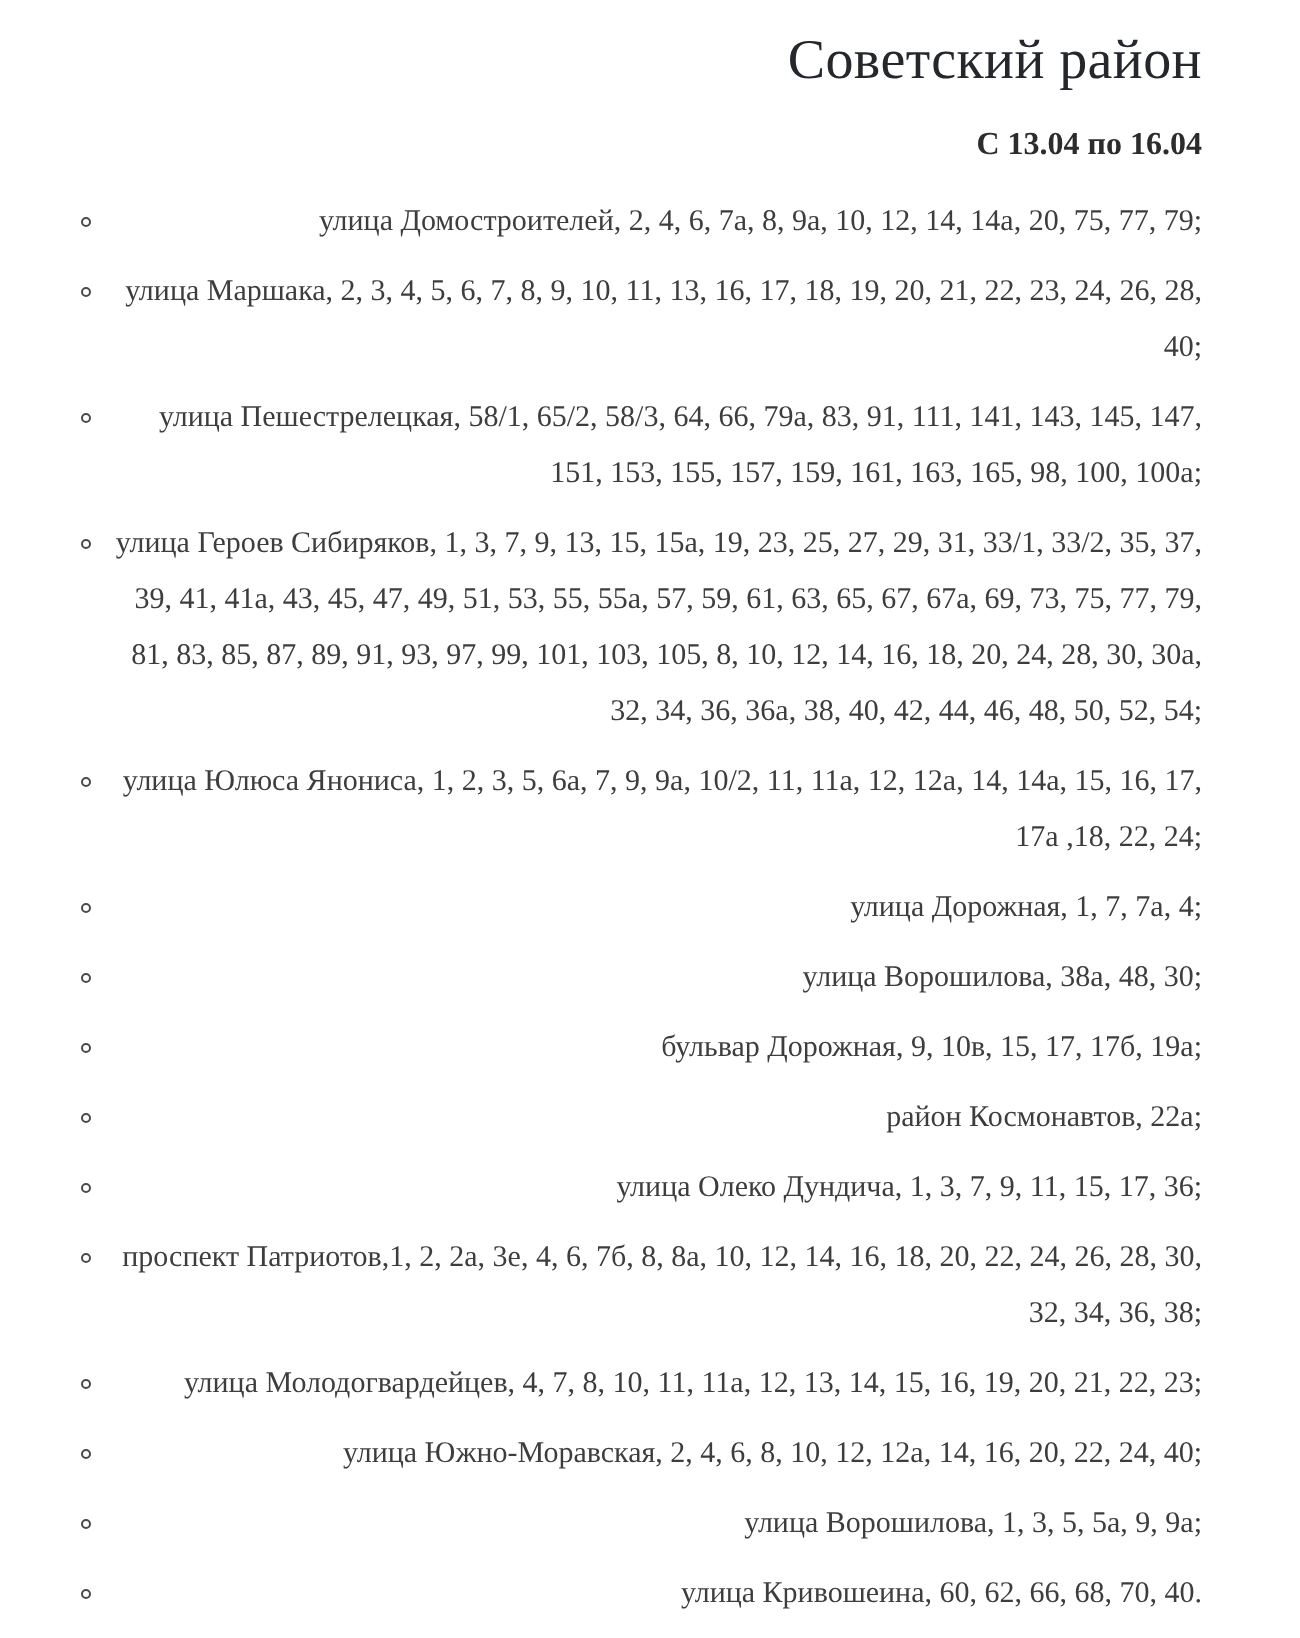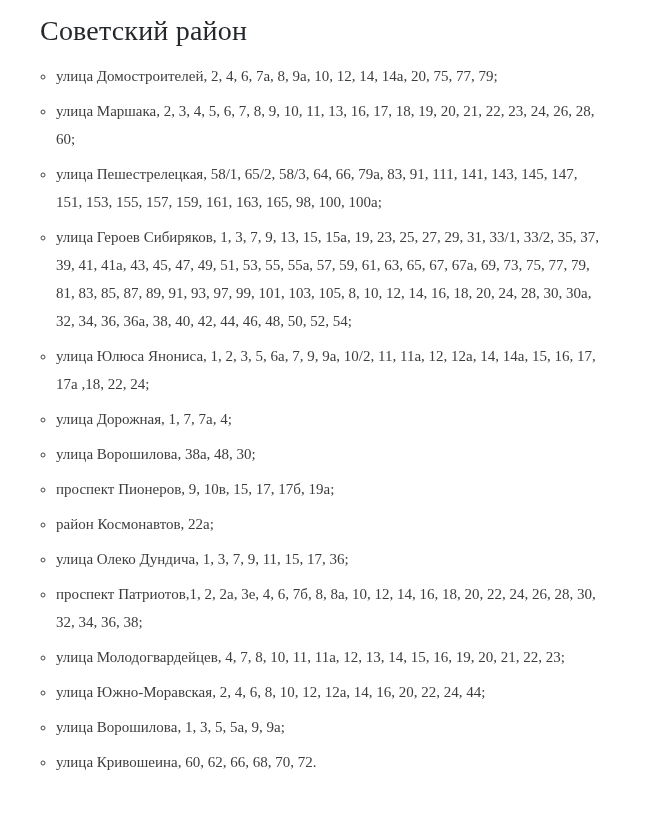--- a/index.html
+++ b/index.html
@@ -9,20 +9,21 @@
   }
   body {
     width: 650px;
     height: 819px;
     overflow: hidden;
     font-family: "Liberation Serif", "DejaVu Serif", serif;
     color: #3d3d3d;
   }
   .content {
     padding: 0 49px 0 40px;
+    text-align: right;
   }
   .page-title {
     margin: 14px 0 0 0;
     font-size: 28px;
     line-height: 34px;
     font-weight: 400;
     color: #24272b;
     letter-spacing: 0.2px;
   }
   .date-range {
@@ -47,31 +48,32 @@
     color: #4a4a4a;
     font-size: 13px;
   }
 </style>
 </head>
 <body>
 
 <div class="content">
   <h1 class="page-title">Советский район</h1>
 
+  <p class="date-range">С 13.04 по 16.04</p>
 
   <ul class="streets">
       <li class="street">улица Домостроителей, 2, 4, 6, 7а, 8, 9а, 10, 12, 14, 14а, 20, 75, 77, 79;</li>
-      <li class="street">улица Маршака, 2, 3, 4, 5, 6, 7, 8, 9, 10, 11, 13, 16, 17, 18, 19, 20, 21, 22, 23, 24, 26, 28, 60;</li>
+      <li class="street">улица Маршака, 2, 3, 4, 5, 6, 7, 8, 9, 10, 11, 13, 16, 17, 18, 19, 20, 21, 22, 23, 24, 26, 28, 40;</li>
       <li class="street">улица Пешестрелецкая, 58/1, 65/2, 58/3, 64, 66, 79а, 83, 91, 111, 141, 143, 145, 147, 151, 153, 155, 157, 159, 161, 163, 165, 98, 100, 100а;</li>
       <li class="street">улица Героев Сибиряков, 1, 3, 7, 9, 13, 15, 15а, 19, 23, 25, 27, 29, 31, 33/1, 33/2, 35, 37, 39, 41, 41а, 43, 45, 47, 49, 51, 53, 55, 55а, 57, 59, 61, 63, 65, 67, 67а, 69, 73, 75, 77, 79, 81, 83, 85, 87, 89, 91, 93, 97, 99, 101, 103, 105, 8, 10, 12, 14, 16, 18, 20, 24, 28, 30, 30а, 32, 34, 36, 36а, 38, 40, 42, 44, 46, 48, 50, 52, 54;</li>
       <li class="street">улица Юлюса Янониса, 1, 2, 3, 5, 6а, 7, 9, 9а, 10/2, 11, 11а, 12, 12а, 14, 14а, 15, 16, 17, 17а ,18, 22, 24;</li>
       <li class="street">улица Дорожная, 1, 7, 7а, 4;</li>
       <li class="street">улица Ворошилова, 38а, 48, 30;</li>
-      <li class="street">проспект Пионеров, 9, 10в, 15, 17, 17б, 19а;</li>
+      <li class="street">бульвар Дорожная, 9, 10в, 15, 17, 17б, 19а;</li>
       <li class="street">район Космонавтов, 22а;</li>
       <li class="street">улица Олеко Дундича, 1, 3, 7, 9, 11, 15, 17, 36;</li>
       <li class="street">проспект Патриотов,1, 2, 2а, 3е, 4, 6, 7б, 8, 8а, 10, 12, 14, 16, 18, 20, 22, 24, 26, 28, 30, 32, 34, 36, 38;</li>
       <li class="street">улица Молодогвардейцев, 4, 7, 8, 10, 11, 11а, 12, 13, 14, 15, 16, 19, 20, 21, 22, 23;</li>
-      <li class="street">улица Южно-Моравская, 2, 4, 6, 8, 10, 12, 12а, 14, 16, 20, 22, 24, 44;</li>
+      <li class="street">улица Южно-Моравская, 2, 4, 6, 8, 10, 12, 12а, 14, 16, 20, 22, 24, 40;</li>
       <li class="street">улица Ворошилова, 1, 3, 5, 5а, 9, 9а;</li>
-      <li class="street">улица Кривошеина, 60, 62, 66, 68, 70, 72.</li>
+      <li class="street">улица Кривошеина, 60, 62, 66, 68, 70, 40.</li>
     </ul>
 </div>
 
 </body></html>

